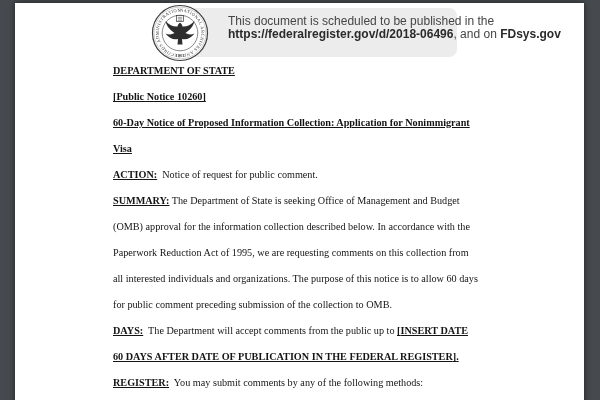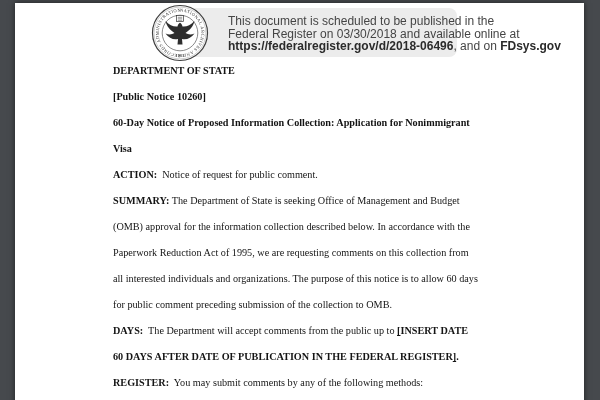--- a/index.html
+++ b/index.html
@@ -51,33 +51,32 @@
     width: 440px;
     font-family: "Liberation Serif", serif;
     font-size: 10.2px;
     color: #141414;
   }
   .doc .line {
     height: 26px;
     line-height: 26px;
     white-space: pre;
   }
-  .doc .b { font-weight: bold; }
+  .doc .b { font-weight: bold; text-decoration: underline; }
   .doc .u { text-decoration: underline; }
 </style>
 </head>
 <body>
 
 <div class="viewer">
   <div class="page">
 
     <div class="banner">
       <div class="banner-text">
         <div>This document is scheduled to be published in the</div>
-        <div>Federal Register on 03/30/2018 and available online at</div>
         <div><span class="banner-link">https://federalregister.gov/d/2018-06496</span><span>, and on </span><span class="banner-link">FDsys.gov</span></div>
       </div>
     </div>
 
     <svg class="seal" viewBox="0 0 58 58" width="58" height="58">
       <circle cx="29" cy="29" r="27.5" fill="#ffffff" stroke="#3f3f3f" stroke-width="1.2"></circle>
       <circle cx="29" cy="29" r="25.9" fill="none" stroke="#8a8a8a" stroke-width="0.4"></circle>
       <circle cx="29" cy="29" r="17.8" fill="none" stroke="#565656" stroke-width="0.7"></circle>
       <path id="ringPath" d="M 29 7.6 A 21.4 21.4 0 1 1 28.99 7.6" fill="none"></path>
       <text font-size="4.4" letter-spacing="0.45" fill="#2e2e2e" font-family="'Liberation Serif', serif">

